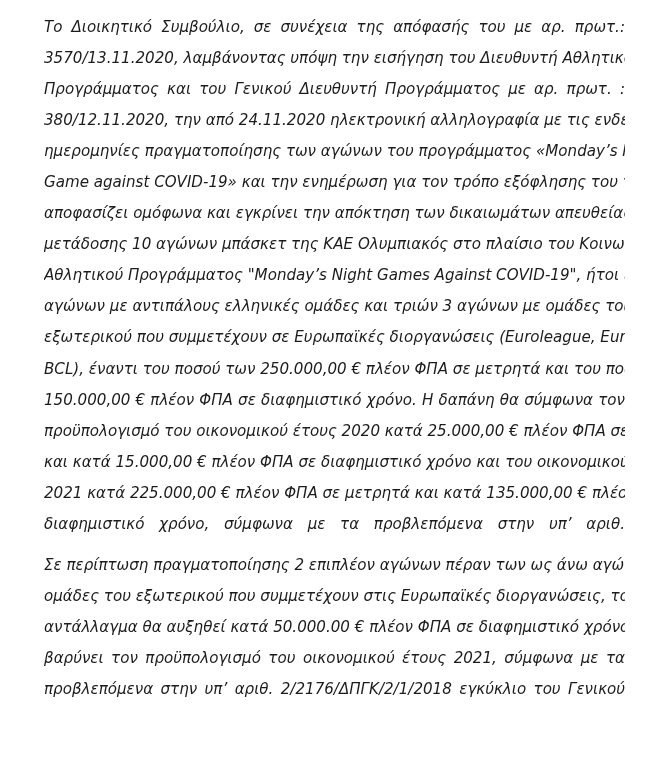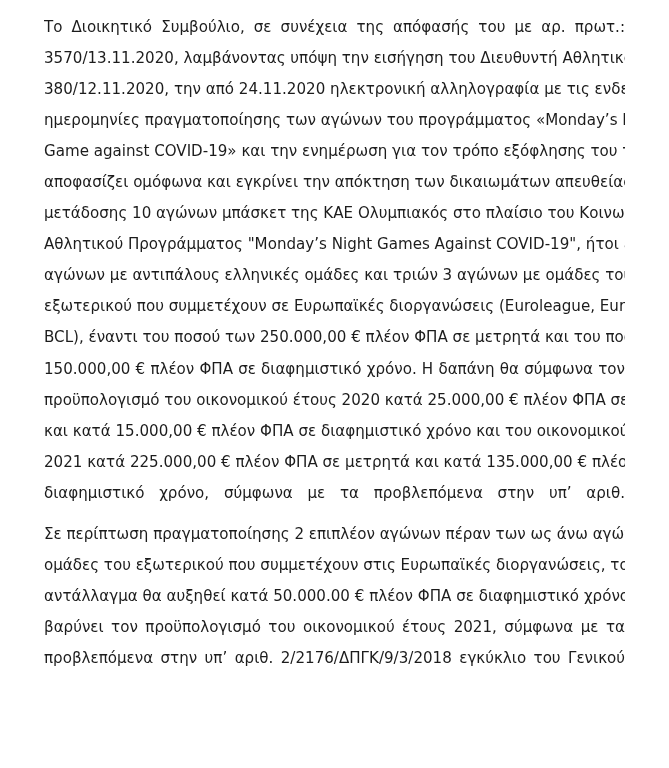--- a/index.html
+++ b/index.html
@@ -14,20 +14,21 @@
     overflow: hidden;
     font-family: "DejaVu Sans", "Liberation Sans", sans-serif;
   }
   .page {
     position: relative;
     width: 669px;
     height: 768px;
     background: #ffffff;
     box-sizing: border-box;
     padding: 12px 44px 0 44px;
+    font-style: italic;
   }
   .doc-body {
     width: 581px;
     color: #1c1c1c;
     font-size: 15.1px;
     line-height: 31.05px;
     text-align: justify;
     text-justify: inter-word;
     -webkit-font-smoothing: antialiased;
   }
@@ -57,36 +58,37 @@
   }
 </style>
 </head>
 <body style="color: rgb(28, 28, 28); background: rgb(255, 255, 255);">
 
 <div class="page">
   <div class="doc-body">
     <div class="para">
         <span class="line justify">Το Διοικητικό Συμβούλιο, σε συνέχεια της απόφασής του με αρ. πρωτ.:</span>
         <span class="line justify">3570/13.11.2020, λαμβάνοντας υπόψη την εισήγηση του Διευθυντή Αθλητικού</span>
+        <span class="line justify">Προγράμματος και του Γενικού Διευθυντή Προγράμματος με αρ. πρωτ. :</span>
         <span class="line flush">380/12.11.2020, την από 24.11.2020 ηλεκτρονική αλληλογραφία  με τις ενδεικτικές</span>
         <span class="line justify">ημερομηνίες πραγματοποίησης των αγώνων του προγράμματος «Monday’s Night</span>
         <span class="line flush">Game against COVID-19» και την ενημέρωση για τον τρόπο εξόφλησης του τιμήματος,</span>
         <span class="line justify">αποφασίζει ομόφωνα και εγκρίνει την απόκτηση των δικαιωμάτων απευθείας</span>
         <span class="line flush">μετάδοσης 10 αγώνων μπάσκετ της ΚΑΕ Ολυμπιακός στο πλαίσιο του Κοινωνικού</span>
         <span class="line flush">Αθλητικού Προγράμματος "Monday’s Night Games Against COVID-19", ήτοι επτά 7</span>
         <span class="line justify">αγώνων με αντιπάλους ελληνικές ομάδες και τριών 3 αγώνων με ομάδες του</span>
         <span class="line flush">εξωτερικού που συμμετέχουν σε Ευρωπαϊκές διοργανώσεις (Euroleague, Eurocup και</span>
         <span class="line flush">BCL), έναντι του ποσού των 250.000,00 € πλέον ΦΠΑ σε μετρητά και του ποσού των</span>
         <span class="line justify">150.000,00 € πλέον ΦΠΑ σε διαφημιστικό χρόνο. Η δαπάνη θα σύμφωνα τον</span>
         <span class="line flush">προϋπολογισμό του οικονομικού έτους 2020 κατά 25.000,00 € πλέον ΦΠΑ σε μετρητά</span>
         <span class="line flush">και κατά 15.000,00 € πλέον ΦΠΑ σε διαφημιστικό χρόνο και του οικονομικού έτους</span>
         <span class="line flush">2021 κατά 225.000,00 € πλέον ΦΠΑ σε μετρητά και κατά 135.000,00 € πλέον ΦΠΑ σε</span>
         <span class="line justify">διαφημιστικό χρόνο, σύμφωνα με τα προβλεπόμενα στην υπ’ αριθ.</span>
       </div>
     <div class="para">
         <span class="line flush">Σε περίπτωση πραγματοποίησης 2 επιπλέον αγώνων πέραν των ως άνω αγώνων με</span>
         <span class="line justify">ομάδες του εξωτερικού που συμμετέχουν στις Ευρωπαϊκές διοργανώσεις, το</span>
         <span class="line flush">αντάλλαγμα θα αυξηθεί κατά 50.000.00 € πλέον ΦΠΑ σε διαφημιστικό χρόνο, που θα</span>
         <span class="line justify">βαρύνει τον προϋπολογισμό του οικονομικού έτους 2021, σύμφωνα με τα</span>
-        <span class="line justify">προβλεπόμενα στην υπ’ αριθ. 2/2176/ΔΠΓΚ/9/3/2018 εγκύκλιο του Γενικού</span>
+        <span class="line justify">προβλεπόμενα στην υπ’ αριθ. 2/2176/ΔΠΓΚ/2/1/2018 εγκύκλιο του Γενικού</span>
       </div>
   </div>
 </div>
 
 </body></html>

